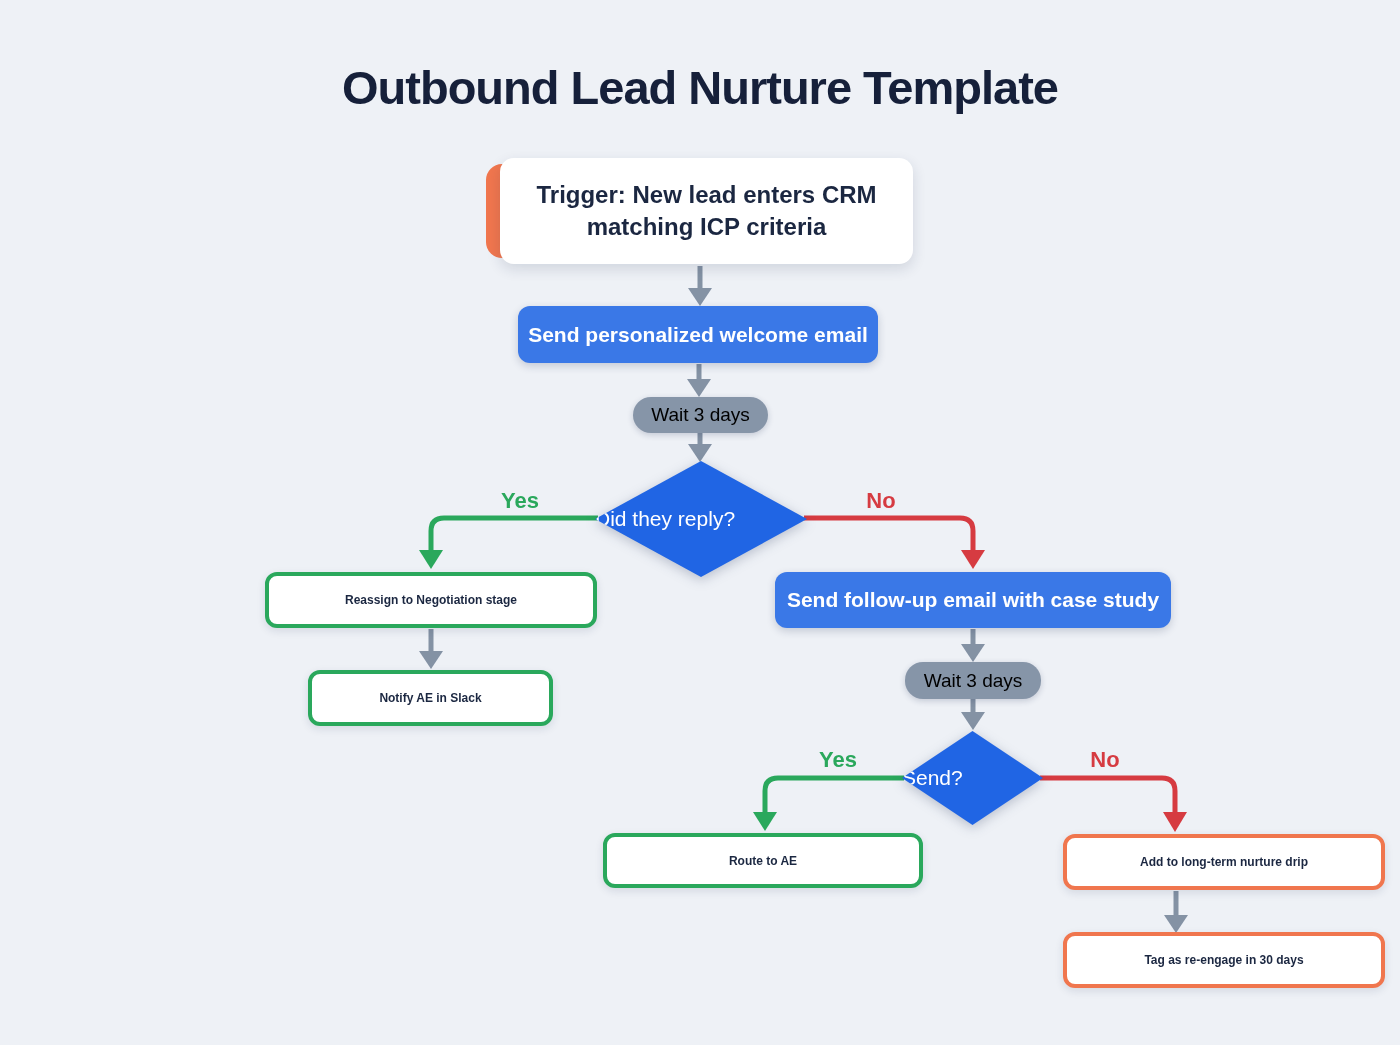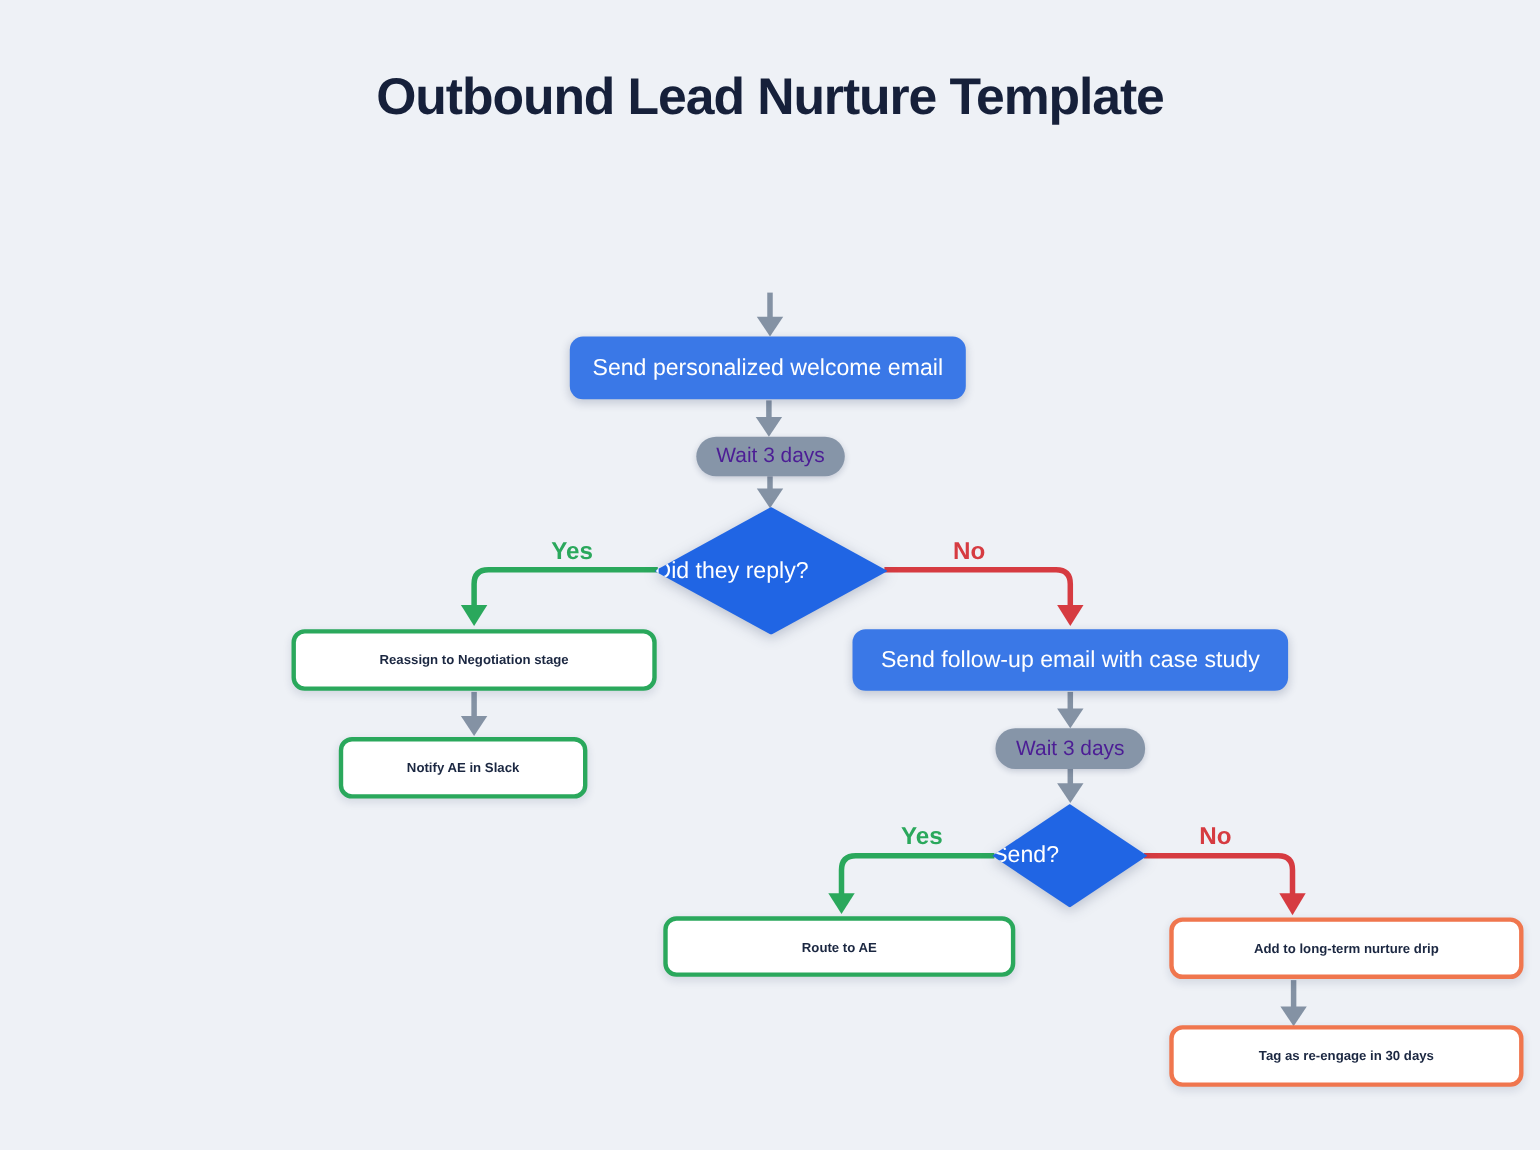--- a/index.html
+++ b/index.html
@@ -60,27 +60,27 @@
   }
   .trigger-box span {
     font-size: 24px; font-weight: 700; color: var(--navy);
     line-height: 1.35; max-width: 372px; text-align: center;
   }
 
   .action {
     background: var(--blue); border-radius: 12px;
     box-shadow: 0 3px 9px rgba(25, 40, 80, 0.20);
   }
-  .action span { color: #fff; font-size: 21px; font-weight: 400; white-space: nowrap; }
+  .action span { color: #fff; font-size: 21px; font-weight: 700; white-space: nowrap; }
 
   .pill {
     background: var(--gray); border-radius: 18px;
     box-shadow: 0 2px 6px rgba(25, 40, 80, 0.20);
   }
-  .pill span { color: #4c1d95; font-size: 19px; font-weight: 500; white-space: nowrap; }
+  .pill span { color: #000000; font-size: 19px; font-weight: 500; white-space: nowrap; }
 
   .diamond { position: absolute; z-index: 2; filter: drop-shadow(0 3px 6px rgba(25, 40, 80, 0.25)); }
   .diamond-inner {
     width: 100%; height: 100%;
     background: var(--diamond-blue);
     clip-path: polygon(50% 0, 100% 50%, 50% 100%, 0 50%);
     display: flex; align-items: center; 
   }
   .diamond-inner span { color: #fff; font-size: 21px; font-weight: 500; white-space: nowrap; }
 
@@ -150,20 +150,26 @@
     <g>
       <path class="line edge-green" d="M904 778 H778 Q765 778 765 791 V813"></path>
       <path class="head-green" d="M753 812 L777 812 L765 831 Z"></path>
     </g>
     <g>
       <path class="line edge-red" d="M1040 778 H1162 Q1175 778 1175 791 V813"></path>
       <path class="head-red" d="M1163 812 L1187 812 L1175 832 Z"></path>
     </g>
   </svg>
 
+  <div class="trigger-wrap" style="left:486px; top:158px; width:427px; height:106px;">
+    <div class="trigger-tab"></div>
+    <div class="trigger-box">
+      <span>Trigger: New lead enters CRM matching ICP criteria</span>
+    </div>
+  </div>
 
   <div class="node action" style="left:518px; top:306px; width:360px; height:57px;">
     <span>Send personalized welcome email</span>
   </div>
 
   <div class="node pill" style="left:633px; top:397px; width:135px; height:36px;">
     <span>Wait 3 days</span>
   </div>
 
   <div class="diamond" style="left:595px; top:461px; width:212px; height:116px;">
@@ -171,21 +177,21 @@
       <span>Did they reply?</span>
     </div>
   </div>
 
   <div class="edge-label yes" style="left:520px; top:501px;">Yes</div>
   <div class="edge-label no" style="left:881px; top:501px;">No</div>
 
   <div class="node outcome green-border" style="left:265px; top:572px; width:332px; height:56px;">
     <span>Reassign to Negotiation stage</span>
   </div>
-  <div class="node outcome green-border" style="left:308px; top:670px; width:226px; height:56px;align-items:center;">
+  <div class="node outcome green-border" style="left:308px; top:670px; width:245px; height:56px;align-items:center;">
     <span>Notify AE in Slack</span>
   </div>
 
   <div class="node action" style="left:775px; top:572px; width:396px; height:56px;">
     <span>Send follow-up email with case study</span>
   </div>
 
   <div class="node pill" style="left:905px; top:662px; width:136px; height:37px;">
     <span>Wait 3 days</span>
   </div>

